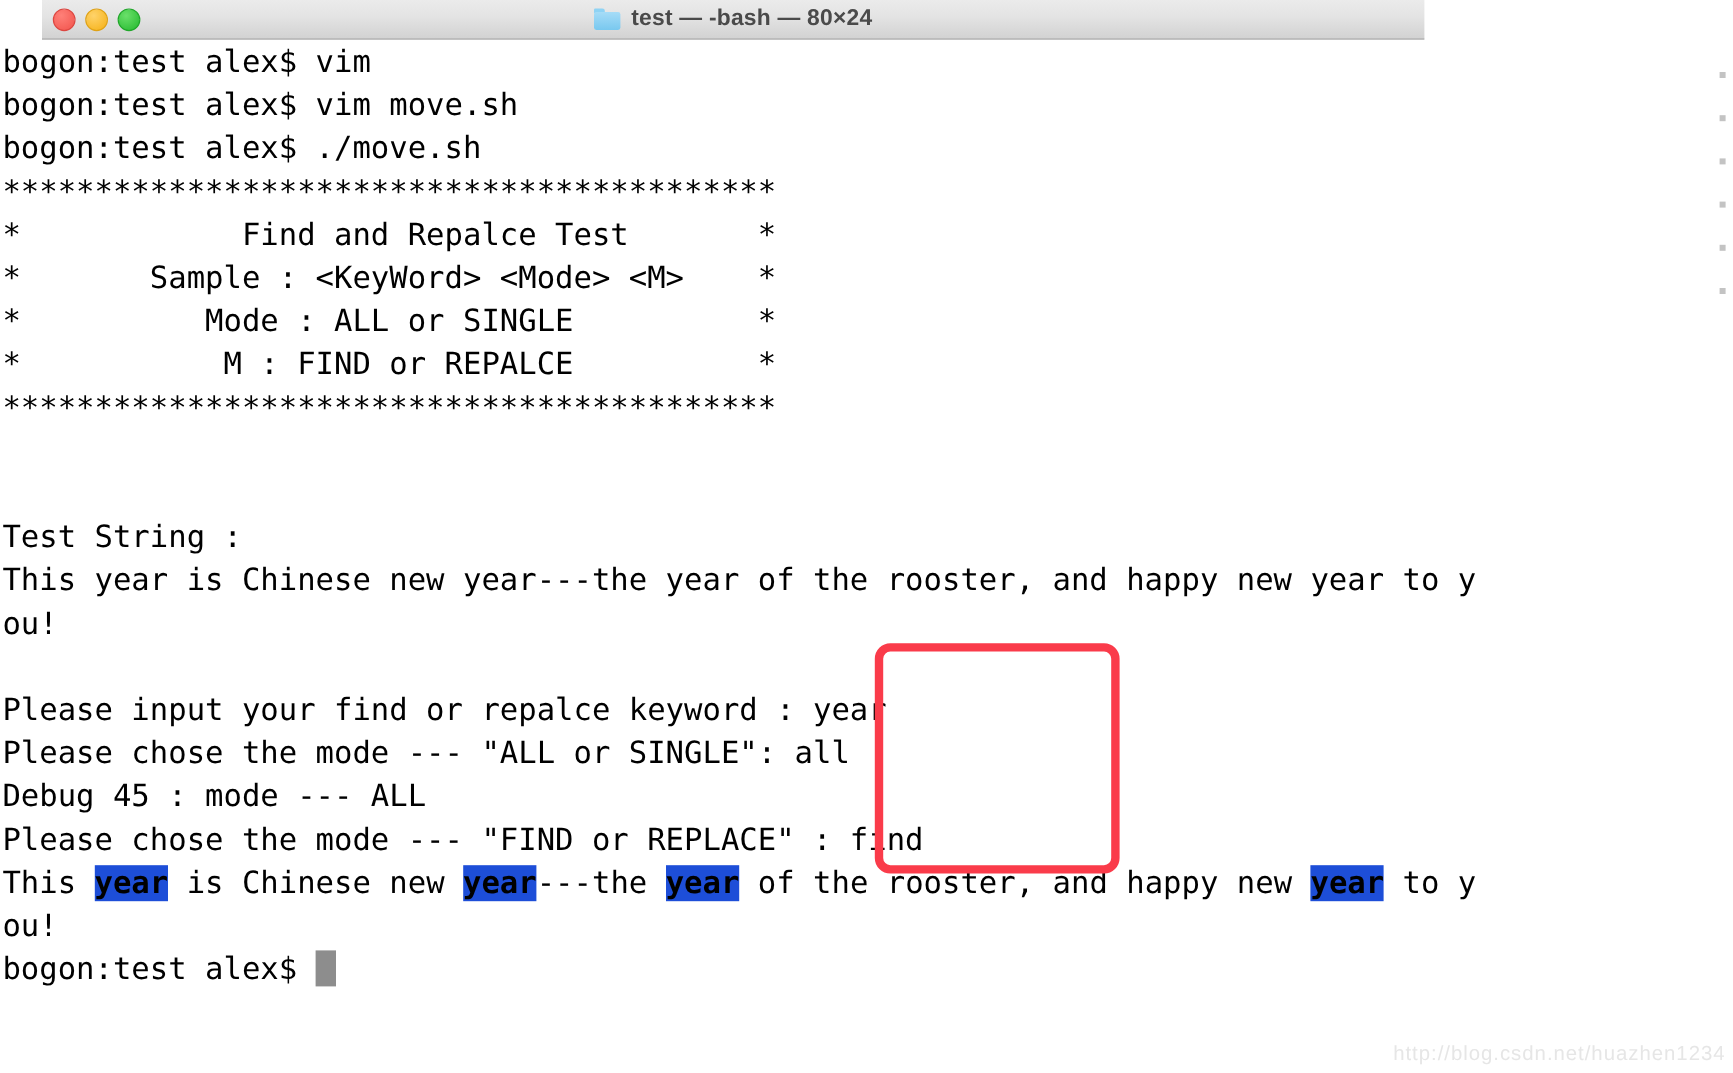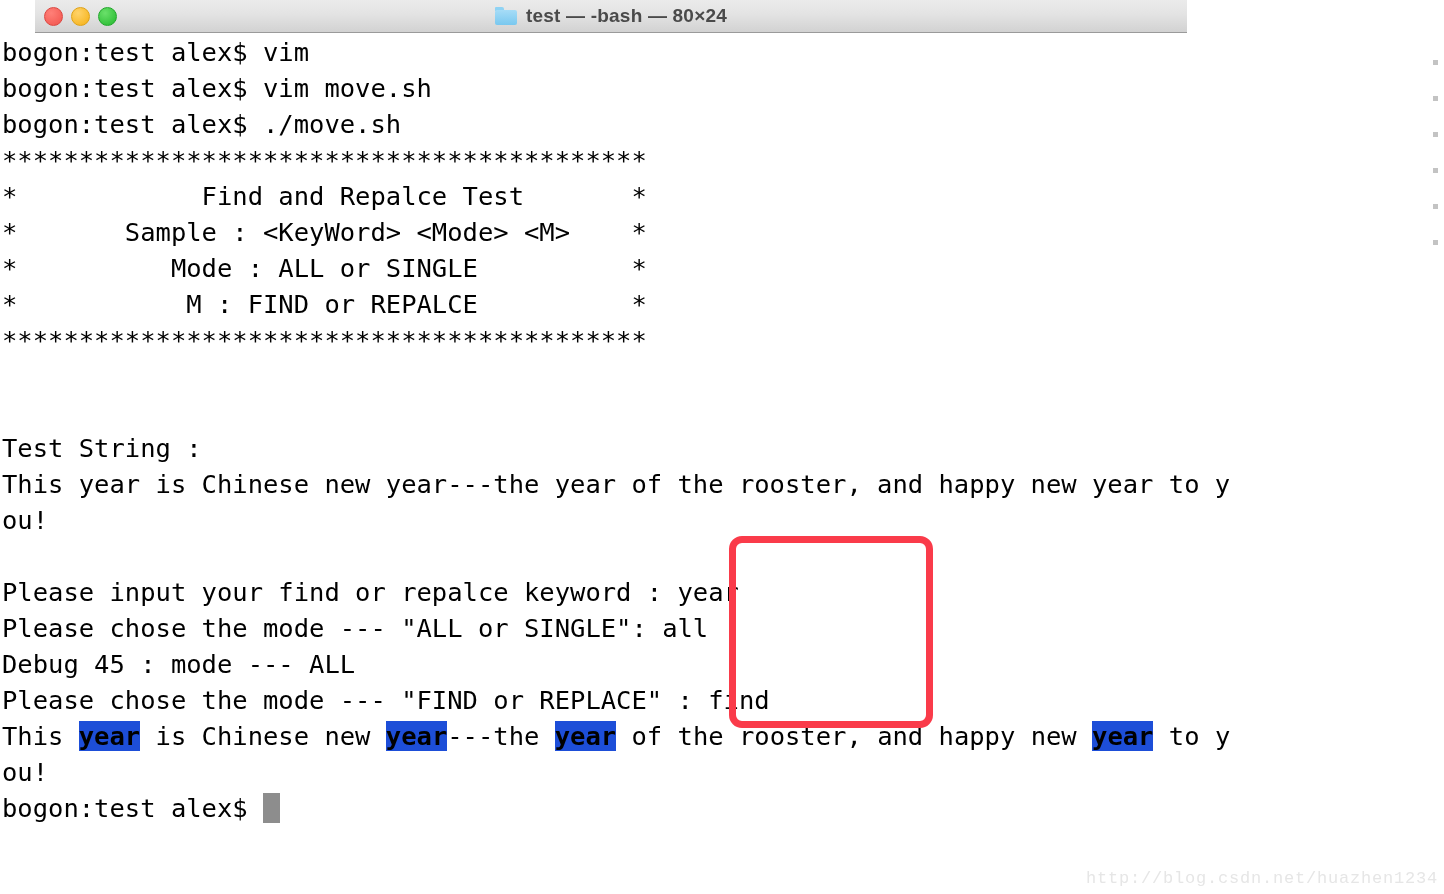--- a/index.html
+++ b/index.html
@@ -149,21 +149,21 @@
     border-radius: 13px;
     background: transparent;
     pointer-events: none;
   }
 
   
   #watermark {
     position: absolute;
     right: 6px;
     bottom: 6px;
-    font-family: Liberation Mono, monospace;
+    font-family: Liberation Sans, sans-serif;
     font-size: 17px;
     color: #e6e6e6;
     letter-spacing: 0.8px;
     white-space: nowrap;
   }
 </style>
 </head>
 <body>
 
 <div id="window">

